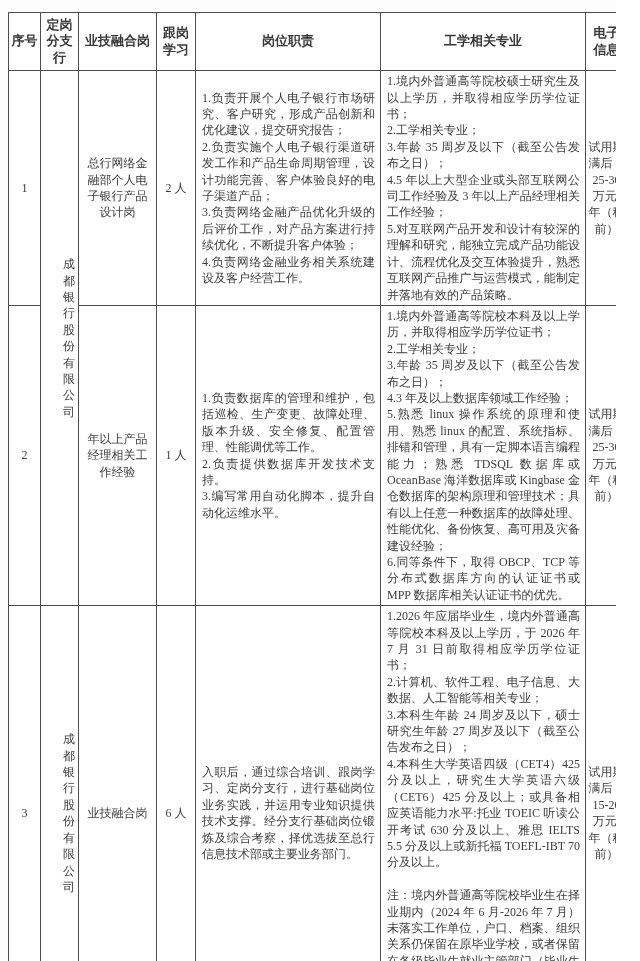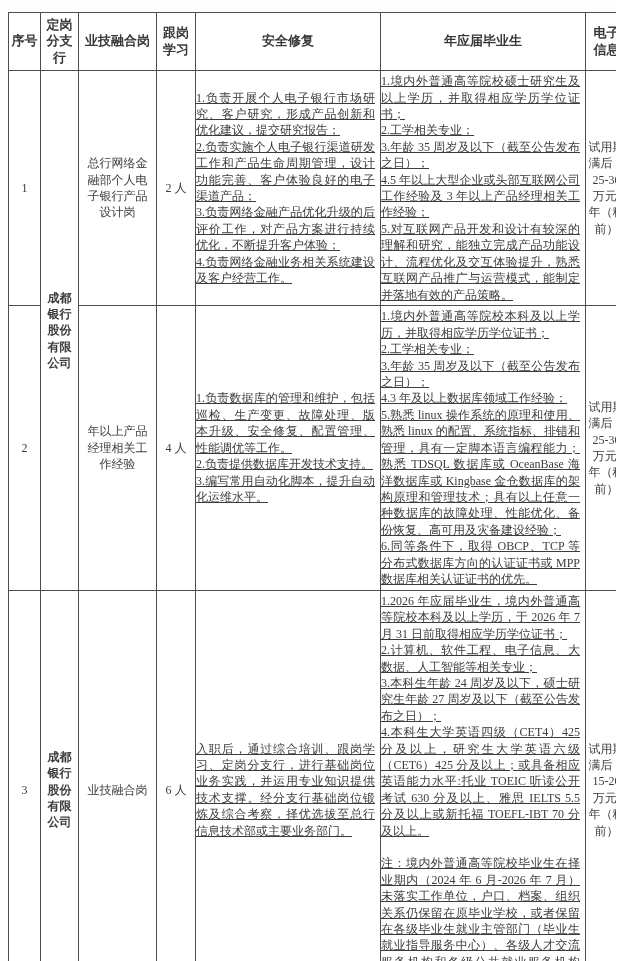--- a/index.html
+++ b/index.html
@@ -40,30 +40,29 @@
     text-align: center;
     font-size: 13px;
     padding: 4px 2px;
     color: #383838;
   }
   td.c-center {
     text-align: center;
     padding: 2px 5px;
   }
   td.c-seq { padding: 2px 2px; }
-  td.c-emp { padding: 2px 6px; font-weight: bold; }
+  td.c-emp { padding: 2px 22px; }
   td.c-pos { padding: 16px 7px; margin-top: 12px; }
   td.c-num { padding: 2px 2px; }
   td.c-sal { padding: 2px 2px; text-align: center; margin-top: 44px; }
   td.c-text {
     text-align: justify;
     vertical-align: middle;
-    padding: 2px 5px 2px 0;
+    padding: 2px 5px 2px 6px;
     white-space: pre-line;
-    text-decoration: underline;
   }
   tr.hdr    { height: 58px; }
   tr.row-1  { height: 215px; }
   tr.row-2  { height: 285px; }
   tr.row-3  { height: 385px; }
 </style>
 </head>
 <body>
 
 <div class="page">
@@ -76,22 +75,22 @@
       <col style="width:185px">
       <col style="width:205px">
       <col style="width:42px">
     </colgroup>
     <tbody>
       <tr class="hdr">
         <th>序号</th>
         <th>定岗分支行</th>
         <th>业技融合岗</th>
         <th>跟岗学习</th>
-        <th>安全修复</th>
-        <th>年应届毕业生</th>
+        <th>岗位职责</th>
+        <th>工学相关专业</th>
         <th>电子信息</th>
       </tr>
 
       <tr class="row-1">
         <td class="c-center c-seq">1</td>
         <td class="c-center c-emp" rowspan="2">成都银行股份有限公司</td>
         <td class="c-center c-pos">总行网络金融部个人电子银行产品设计岗</td>
         <td class="c-center c-num">2 人</td>
         <td class="c-text">1.负责开展个人电子银行市场研究、客户研究，形成产品创新和优化建议，提交研究报告；
 2.负责实施个人电子银行渠道研发工作和产品生命周期管理，设计功能完善、客户体验良好的电子渠道产品；
@@ -101,21 +100,21 @@
 2.工学相关专业；
 3.年龄 35 周岁及以下（截至公告发布之日）；
 4.5 年以上大型企业或头部互联网公司工作经验及 3 年以上产品经理相关工作经验；
 5.对互联网产品开发和设计有较深的理解和研究，能独立完成产品功能设计、流程优化及交互体验提升，熟悉互联网产品推广与运营模式，能制定并落地有效的产品策略。</td>
         <td class="c-sal">试用期满后，25-30 万元/年（税前）</td>
       </tr>
 
       <tr class="row-2">
         <td class="c-center c-seq">2</td>
         <td class="c-center c-pos">年以上产品经理相关工作经验</td>
-        <td class="c-center c-num">4 人</td>
+        <td class="c-center c-num">1 人</td>
         <td class="c-text">1.负责数据库的管理和维护，包括巡检、生产变更、故障处理、版本升级、安全修复、配置管理、性能调优等工作。
 2.负责提供数据库开发技术支持。
 3.编写常用自动化脚本，提升自动化运维水平。</td>
         <td class="c-text">1.境内外普通高等院校本科及以上学历，并取得相应学历学位证书；
 2.工学相关专业；
 3.年龄 35 周岁及以下（截至公告发布之日）；
 4.3 年及以上数据库领域工作经验；
 5.熟悉 linux 操作系统的原理和使用、熟悉 linux 的配置、系统指标、排错和管理，具有一定脚本语言编程能力；熟悉 TDSQL 数据库或 OceanBase 海洋数据库或 Kingbase 金仓数据库的架构原理和管理技术；具有以上任意一种数据库的故障处理、性能优化、备份恢复、高可用及灾备建设经验；
 6.同等条件下，取得 OBCP、TCP 等分布式数据库方向的认证证书或 MPP 数据库相关认证证书的优先。</td>
         <td class="c-sal">试用期满后，25-30 万元/年（税前）</td>

